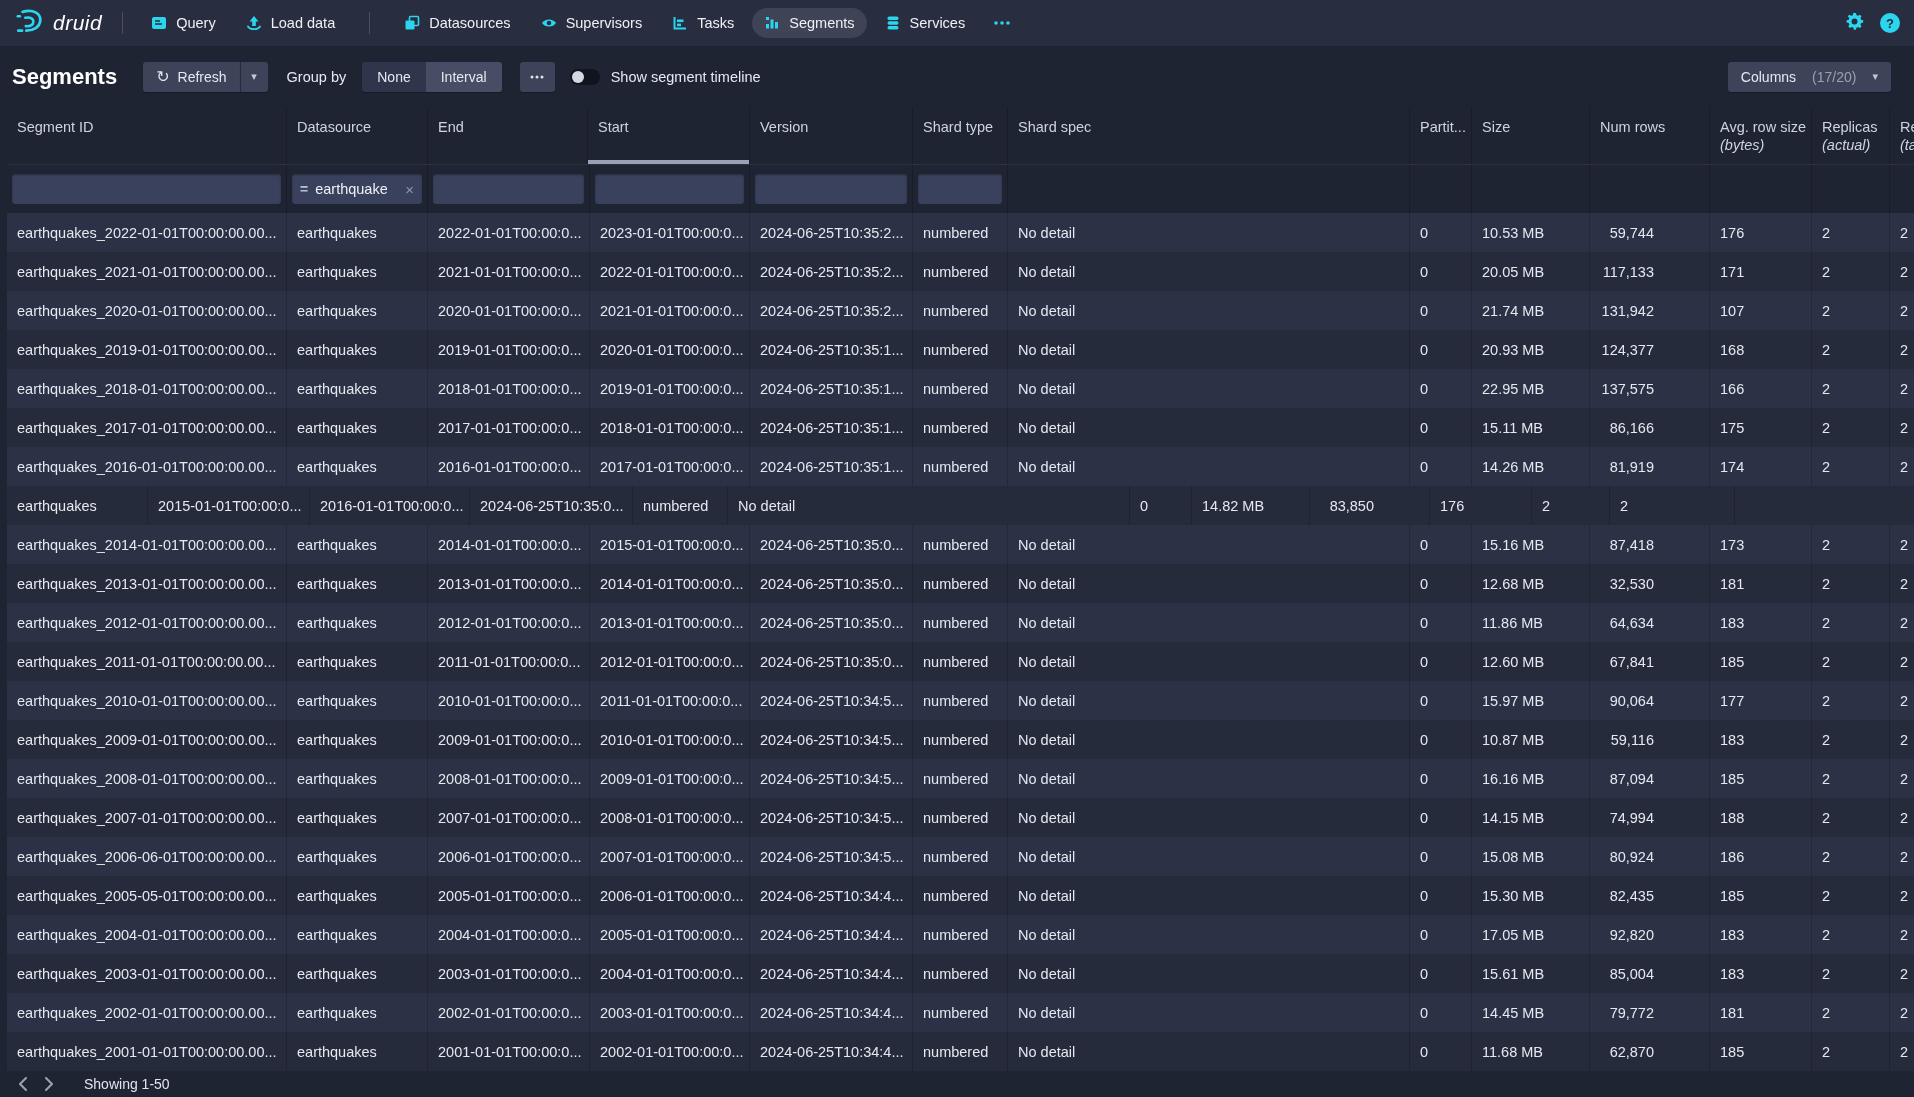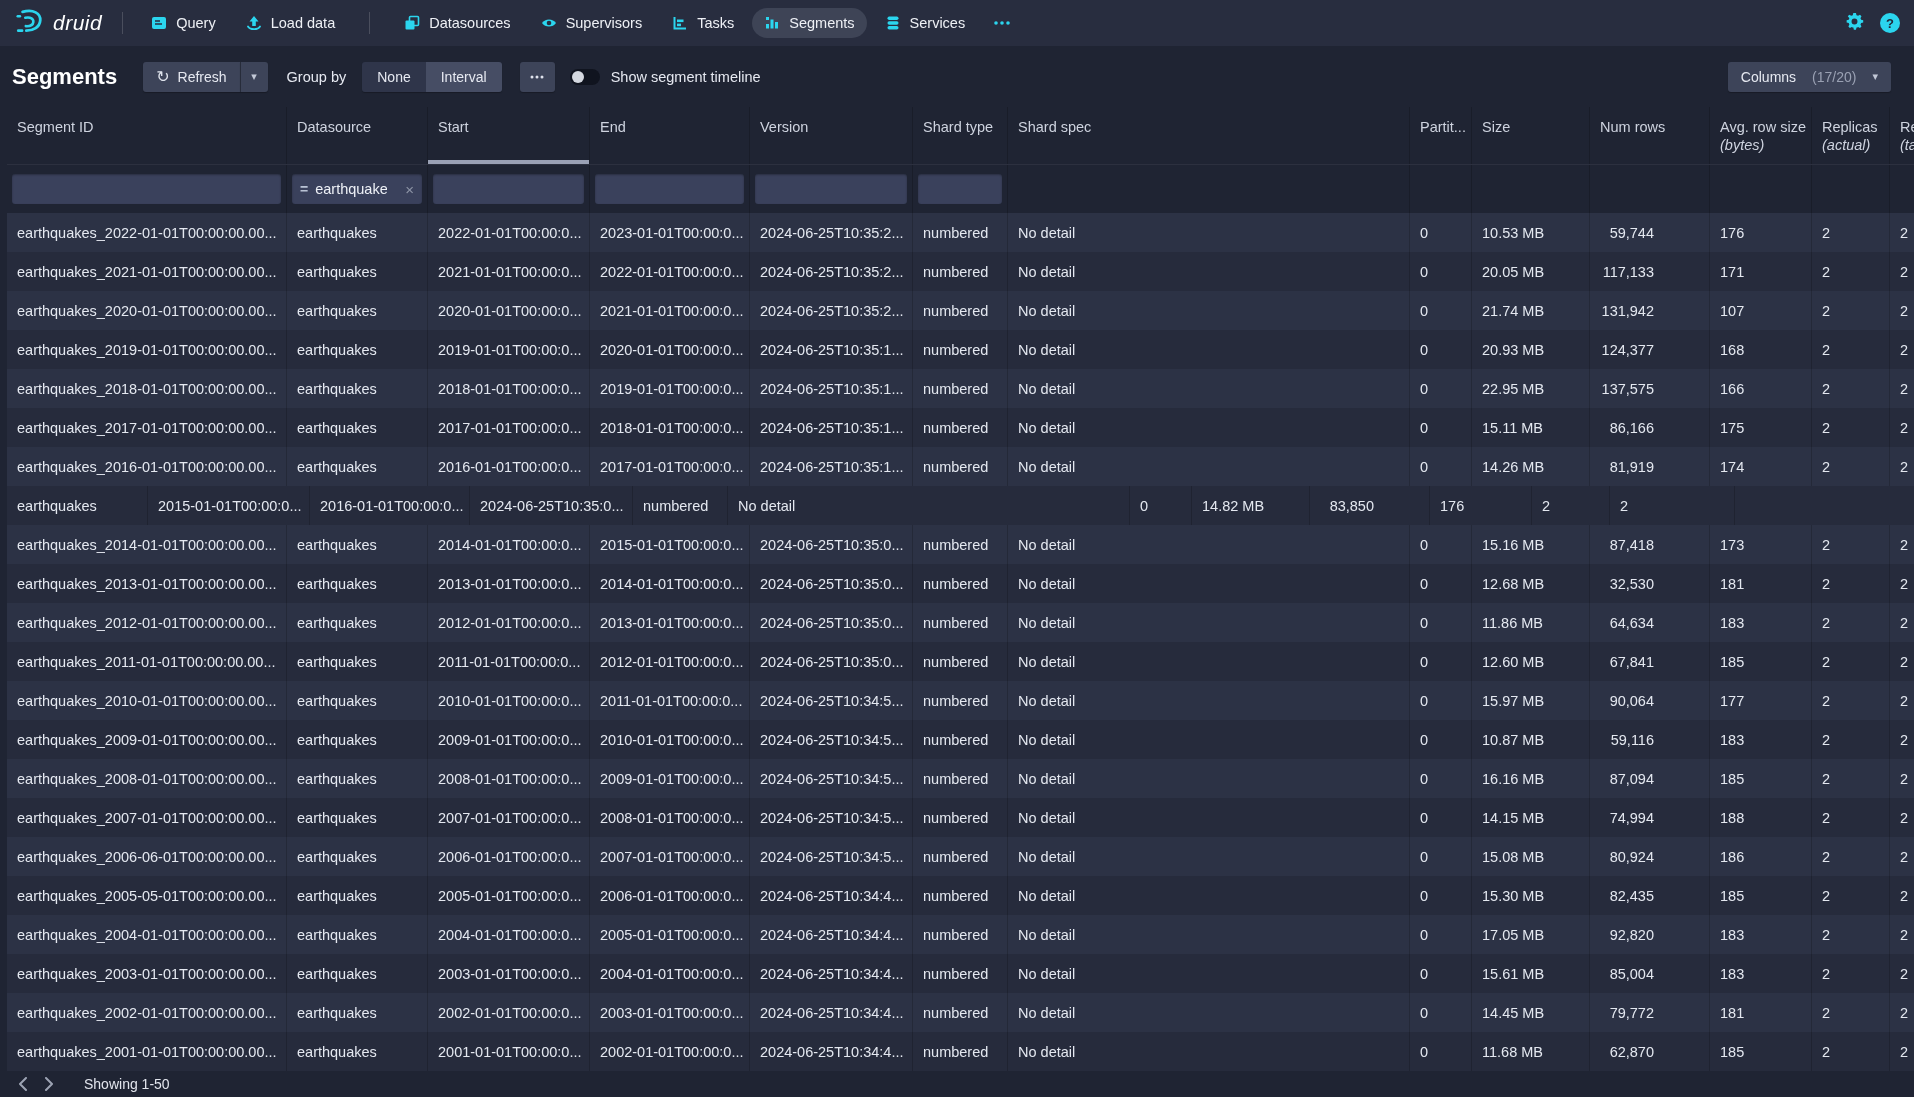--- a/index.html
+++ b/index.html
@@ -219,26 +219,26 @@
 </div>
 
 <div class="grid">
   <div class="thead" id="thead">
       <div class="h-cell" style="width: 280px;">
         <div class="div">Segment ID</div>
       </div>
       <div class="h-cell" style="width: 141px;">
         <div class="div">Datasource</div>
       </div>
+      <div class="h-cell" style="width: 160px;">
+        <div class="div">End</div>
+      </div>
       <div class="h-cell" style="width: 162px;">
         <div class="div">Start</div>
         <div class="sort-bar"></div>
-      </div>
-      <div class="h-cell" style="width: 160px;">
-        <div class="div">End</div>
       </div>
       <div class="h-cell" style="width: 163px;">
         <div class="div">Version</div>
       </div>
       <div class="h-cell" style="width: 95px;">
         <div class="div">Shard type</div>
       </div>
       <div class="h-cell" style="width: 402px;">
         <div class="div">Shard spec</div>
       </div>

